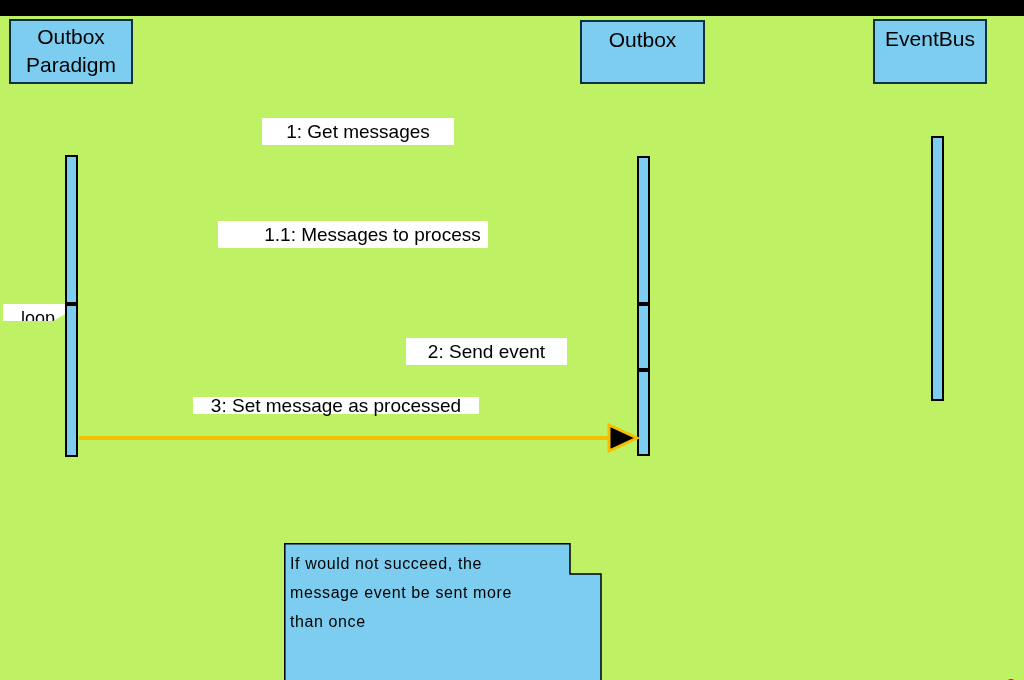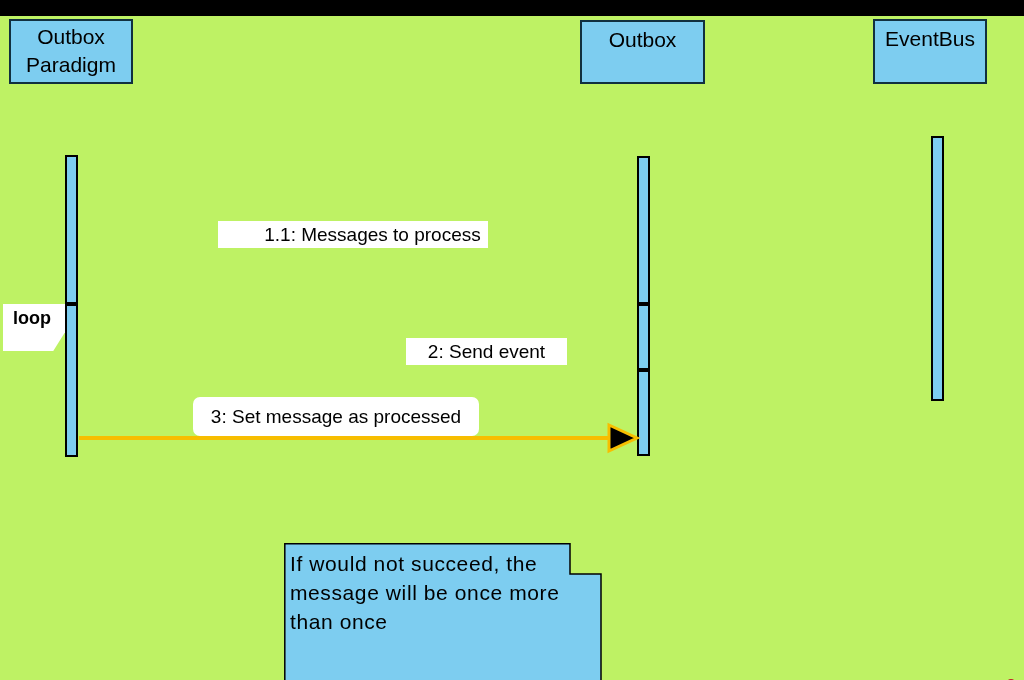--- a/index.html
+++ b/index.html
@@ -50,55 +50,55 @@
     color: #000;
     font-size: 19px;
     display: flex;
     align-items: center;
     justify-content: center;
     white-space: nowrap;
   }
   #msg-1   { left: 262px; top: 102px; width: 192px; height: 27px; }
   #msg-1-1 { left: 218px; top: 205px; width: 270px; height: 27px; padding-left: 39px; }
   #msg-2   { left: 406px; top: 322px; width: 161px; height: 27px; }
-  #msg-3   { left: 193px; top: 381px; width: 286px; height: 39px; border-radius: 7px; }
+  #msg-3   { left: 193px; top: 381px; width: 286px; height: 17px; }
 
   
   #loop-label {
     position: absolute;
     left: 3px; top: 288px;
-    width: 62px; height: 47px;
+    width: 62px; height: 17px;
     background: #FFFFFF;
     clip-path: polygon(0 0, 100% 0, 100% 60%, 81% 100%, 0 100%);
     color: #000;
     font-size: 18px;
-    font-weight: bold;
+    font-weight: normal;
     line-height: 29px;
-    padding-left: 10px;
+    padding-left: 18px;
   }
 
   
   #arrow-3 {
     position: absolute;
     left: 79px; top: 404px;
     width: 562px; height: 36px;
   }
 
   
   #note-shape {
     position: absolute;
     left: 284px; top: 527px;
     width: 318px; height: 141px;
   }
   #note-text {
     position: absolute;
     left: 290px; top: 533px;
     width: 300px;
     color: #000;
-    font-size: 21px;
+    font-size: 16px;
     line-height: 29px;
     letter-spacing: 0.6px;
   }
 
   
   #watermark {
     position: absolute;
     left: 872px; top: 660px;
     width: 152px; height: 14px;
     display: flex;
@@ -135,37 +135,38 @@
     <div>EventBus</div>
   </div>
 
   <div class="bar-seg" id="bar-op-1"></div>
   <div class="bar-seg" id="bar-op-2"></div>
   <div class="bar-seg" id="bar-ob-1"></div>
   <div class="bar-seg" id="bar-ob-2"></div>
   <div class="bar-seg" id="bar-ob-3"></div>
   <div class="bar-seg" id="bar-eb-1"></div>
 
+  <div class="msg-label" id="msg-1">1: Get messages</div>
   <div class="msg-label" id="msg-1-1">1.1: Messages to process</div>
   <div class="msg-label" id="msg-2">2: Send event</div>
   <div class="msg-label" id="msg-3">3: Set message as processed</div>
 
   <div id="loop-label">loop</div>
 
   <svg id="arrow-3" viewBox="0 0 562 36">
     <line x1="0" y1="18" x2="530" y2="18" stroke="#F7BE00" stroke-width="4"></line>
     <polygon points="530,5 558,18 530,31" fill="#000000" stroke="#F7BE00" stroke-width="3" stroke-linejoin="miter"></polygon>
   </svg>
 
   <svg id="note-shape" viewBox="0 0 318 141">
     <polygon points="0.8,0.8 286,0.8 286,31 317,31 317,140 0.8,140" fill="#7DCDF0" stroke="#000000" stroke-width="1.5"></polygon>
   </svg>
   <div id="note-text">
     <div>If would not succeed, the</div>
-    <div>message will be once more</div>
+    <div>message event be sent more</div>
     <div>than once</div>
   </div>
 
   <div id="watermark">
     <span id="watermark-text">Powered by Visual Paradigm Community Edition</span>
     <span id="vp-logo"></span>
   </div>
 
 </div>
 

